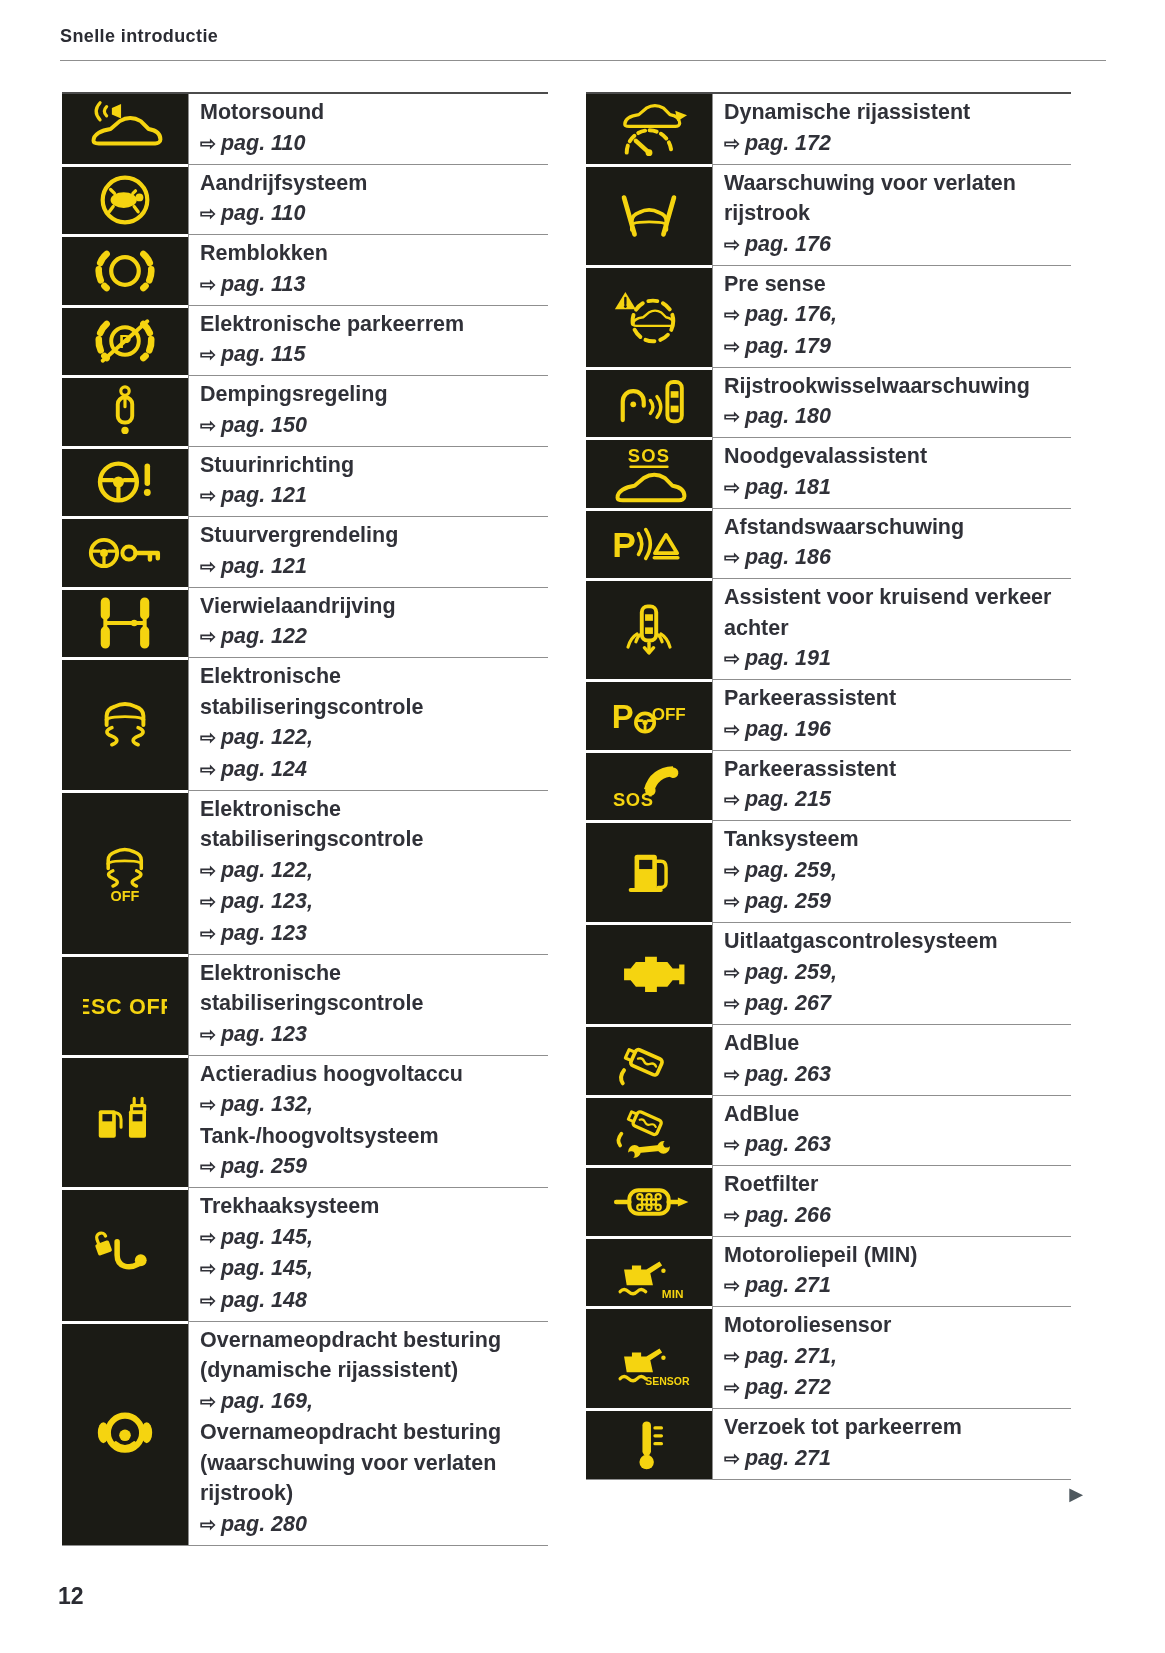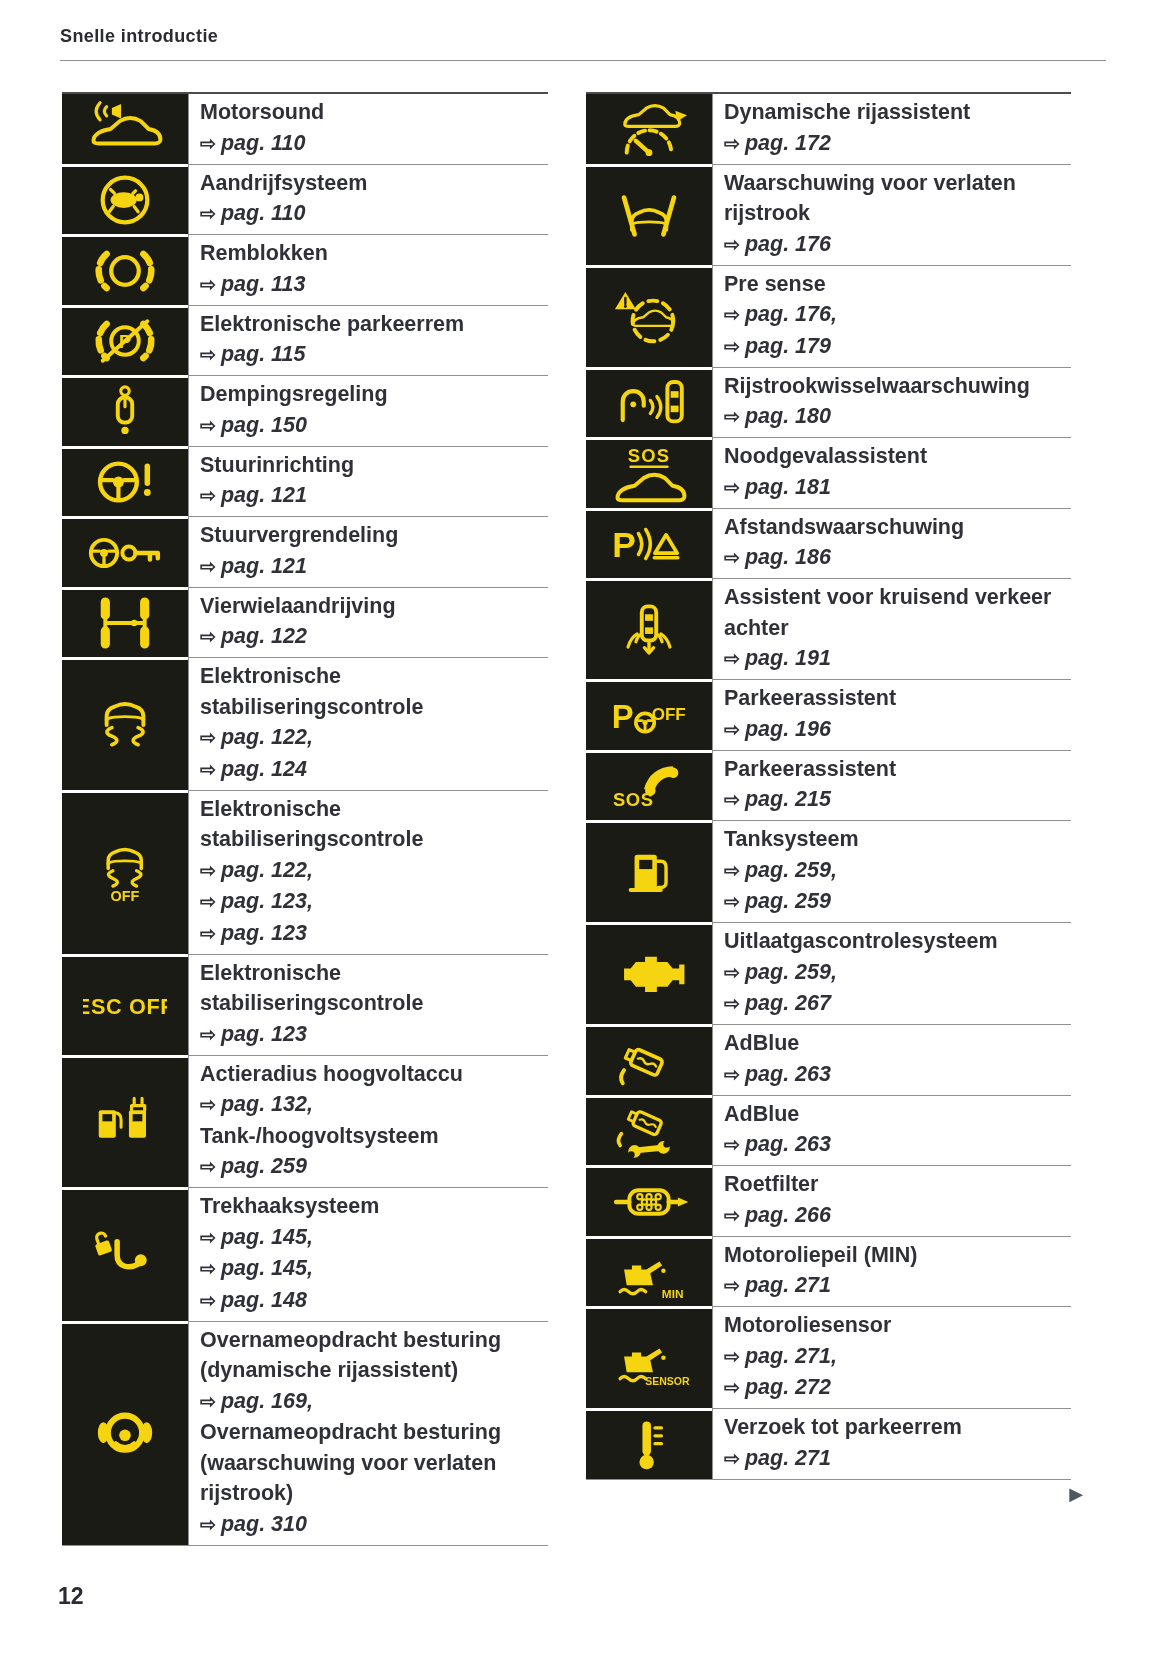--- a/index.html
+++ b/index.html
@@ -268,21 +268,21 @@
             <ellipse cx="15.5" cy="21" rx="4.2" ry="8" fill="currentColor" stroke="none"></ellipse>
             <ellipse cx="48.5" cy="21" rx="4.2" ry="8" fill="currentColor" stroke="none"></ellipse>
             <circle cx="32" cy="23" r="4.4" fill="currentColor" stroke="none"></circle>
             <path d="M25 29q7 6 14 0" fill="none" stroke="currentColor" stroke-width="3" stroke-linecap="round" stroke-linejoin="round"></path>
           </svg>
         </div>
         <div class="text-cell">
           <div class="line title-line">Overnameopdracht besturing (dynamische rijassistent)</div>
           <div class="line ref-line"><span class="arrow">⇨</span><span class="ref-text">pag. 169,</span></div>
           <div class="line title-line">Overnameopdracht besturing (waarschuwing voor verlaten rijstrook)</div>
-          <div class="line ref-line"><span class="arrow">⇨</span><span class="ref-text">pag. 310</span></div>
+          <div class="line ref-line"><span class="arrow">⇨</span><span class="ref-text">pag. 280</span></div>
         </div>
       </div>
     </div>
   <div id="tbl-right" class="tbl">
     <span class="continuation">▶</span>
   <div class="row">
         <div class="icon-cell">
           <svg viewBox="0 0 64 44" width="84" height="58" aria-hidden="true">
             <g transform="translate(7 -7) scale(0.82)">
               <path d="M8 31c0-5 6-8 13-9l7-6c5-3 11-3 16 0l6 6c6 1 9 4 9 8 0 2-2 3-4 3H12c-3 0-4-1-4-2z" fill="none" stroke="currentColor" stroke-width="3" stroke-linecap="round" stroke-linejoin="round"></path>

